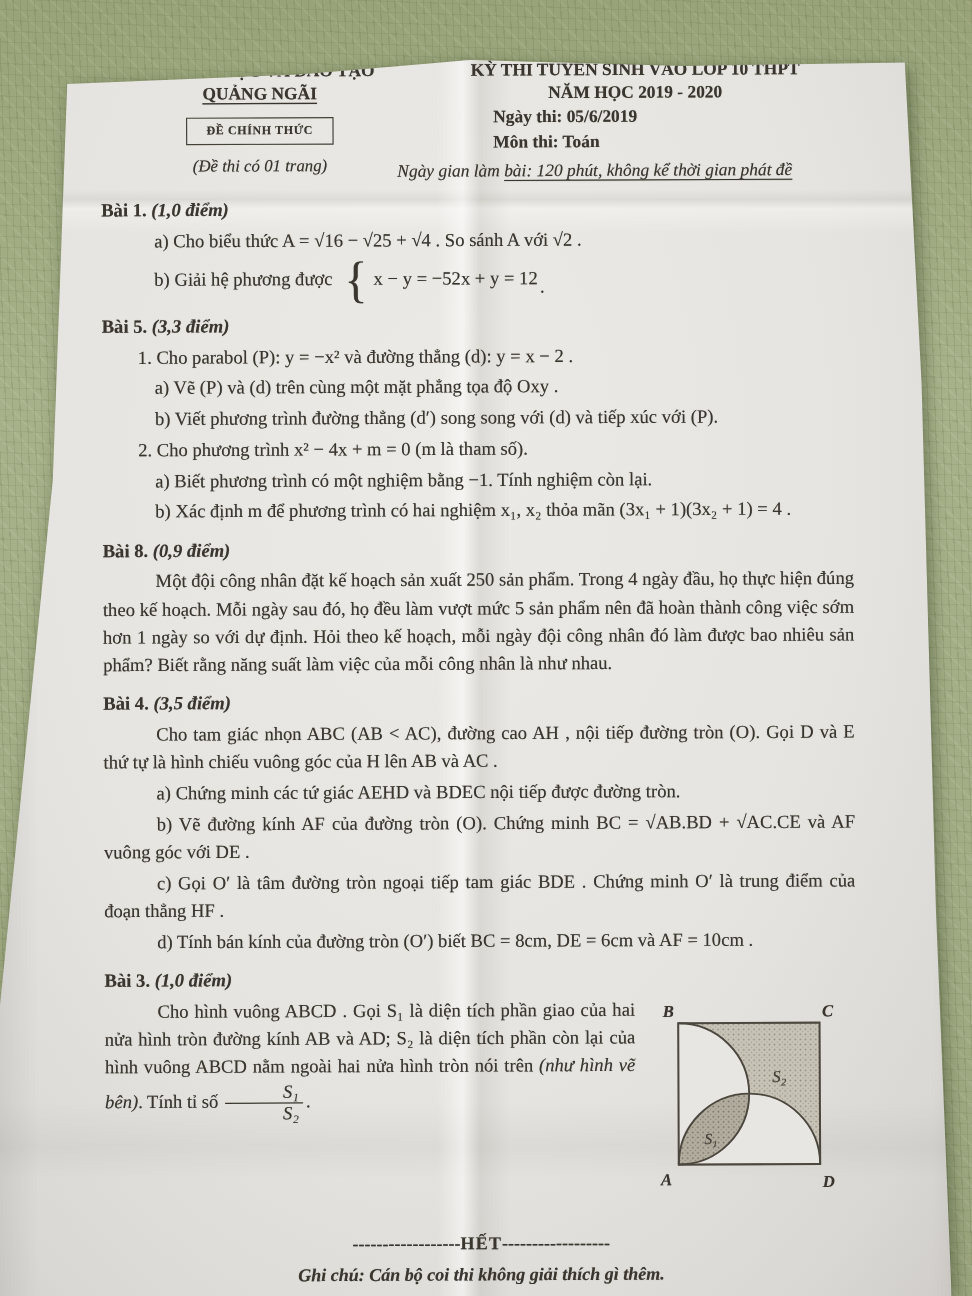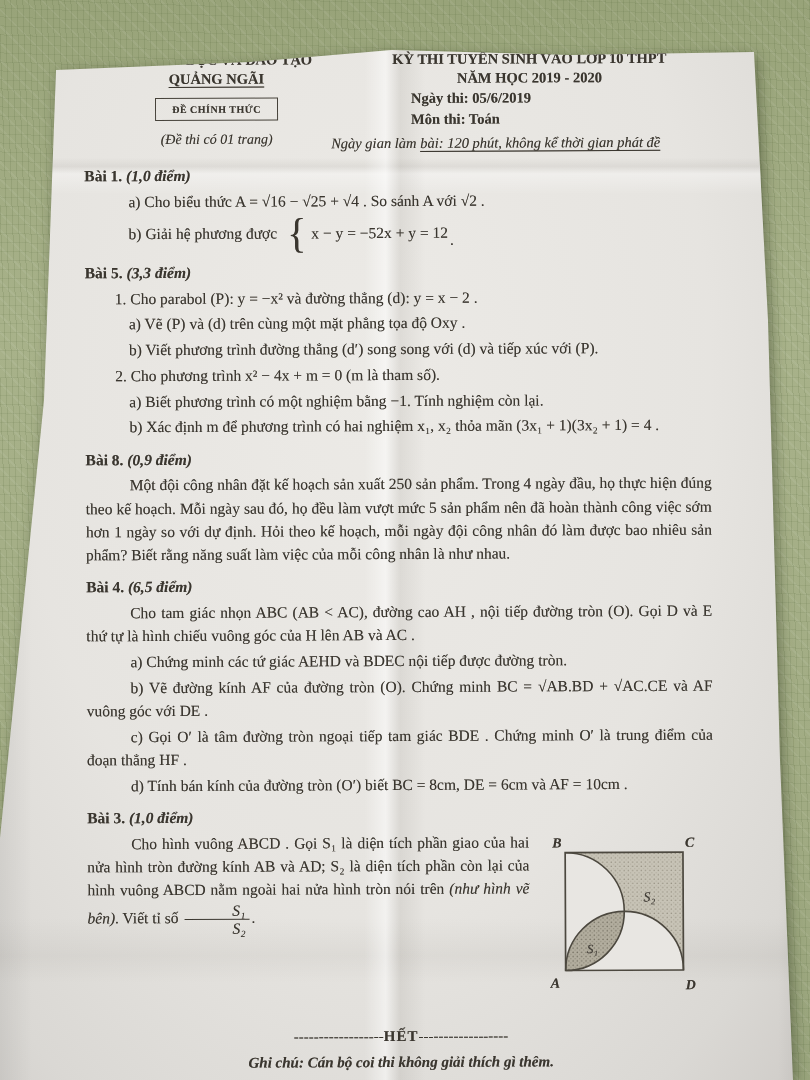--- a/index.html
+++ b/index.html
@@ -110,21 +110,21 @@
         <p class="ind2">a) Biết phương trình có một nghiệm bằng −1. Tính nghiệm còn lại.</p>
         <p class="ind2">b) Xác định m để phương trình có hai nghiệm x₁, x₂ thỏa mãn (3x₁ + 1)(3x₂ + 1) = 4 .</p>
       </section>
 
       <section>
         <div class="prob-title"><span class="bold">Bài 8.</span> <span class="bi">(0,9 điểm)</span></div>
         <p class="ind2 just">Một đội công nhân đặt kế hoạch sản xuất 250 sản phẩm. Trong 4 ngày đầu, họ thực hiện đúng theo kế hoạch. Mỗi ngày sau đó, họ đều làm vượt mức 5 sản phẩm nên đã hoàn thành công việc sớm hơn 1 ngày so với dự định. Hỏi theo kế hoạch, mỗi ngày đội công nhân đó làm được bao nhiêu sản phẩm? Biết rằng năng suất làm việc của mỗi công nhân là như nhau.</p>
       </section>
 
       <section>
-        <div class="prob-title"><span class="bold">Bài 4.</span> <span class="bi">(6,5 điểm)</span></div>
+        <div class="prob-title"><span class="bold">Bài 4.</span> <span class="bi">(3,5 điểm)</span></div>
         <p class="ind2 just">Cho tam giác nhọn ABC (AB &lt; AC), đường cao AH , nội tiếp đường tròn (O). Gọi D và E thứ tự là hình chiếu vuông góc của H lên AB và AC .</p>
         <p class="ind2">a) Chứng minh các tứ giác AEHD và BDEC nội tiếp được đường tròn.</p>
         <p class="ind2 just">b) Vẽ đường kính AF của đường tròn (O). Chứng minh BC = √AB.BD + √AC.CE và AF vuông góc với DE .</p>
         <p class="ind2 just">c) Gọi O′ là tâm đường tròn ngoại tiếp tam giác BDE . Chứng minh O′ là trung điểm của đoạn thẳng HF .</p>
         <p class="ind2">d) Tính bán kính của đường tròn (O′) biết BC = 8cm, DE = 6cm và AF = 10cm .</p>
       </section>
 
       <section>
         <div class="prob-title"><span class="bold">Bài 3.</span> <span class="bi">(1,0 điểm)</span></div>
 
@@ -151,21 +151,21 @@
             <path d="M22,130 A55 55 0 0 1 132,130" fill="none" stroke="#4c483f" stroke-width="1.5"></path>
             <text x="10" y="15" font-size="13" font-style="italic" font-weight="bold" fill="#3a362f">B</text>
             <text x="134" y="15" font-size="13" font-style="italic" font-weight="bold" fill="#3a362f">C</text>
             <text x="8" y="146" font-size="13" font-style="italic" font-weight="bold" fill="#3a362f">A</text>
             <text x="134" y="148" font-size="13" font-style="italic" font-weight="bold" fill="#3a362f">D</text>
             <text x="95" y="66" font-size="13" font-style="italic" fill="#44403a">S₂</text>
             <text x="42" y="114" font-size="12" font-style="italic" fill="#44403a">S₁</text>
           </svg>
         </div>
 
-        <p class="ind2 just"><span>Cho hình vuông ABCD . Gọi S₁ là diện tích phần giao của hai nửa hình tròn đường kính AB và AD; S₂ là diện tích phần còn lại của hình vuông ABCD nằm ngoài hai nửa hình tròn nói trên </span><span class="italic">(như hình vẽ bên)</span><span>. Viết tỉ số </span><span class="frac"><span class="num">S₁</span><span class="den">S₂</span></span><span>.</span></p>
+        <p class="ind2 just"><span>Cho hình vuông ABCD . Gọi S₁ là diện tích phần giao của hai nửa hình tròn đường kính AB và AD; S₂ là diện tích phần còn lại của hình vuông ABCD nằm ngoài hai nửa hình tròn nói trên </span><span class="italic">(như hình vẽ bên)</span><span>. Tính tỉ số </span><span class="frac"><span class="num">S₁</span><span class="den">S₂</span></span><span>.</span></p>
       </section>
 
       <div class="footer">
         <div class="het-line"><span class="dashes">------------------</span><span>HẾT</span><span class="dashes">------------------</span></div>
         <div class="note-line"><span class="bi">Ghi chú:</span> <span class="italic" style="font-weight:600">Cán bộ coi thi không giải thích gì thêm.</span></div>
       </div>
 
     </div>
   </div>
 </div>

